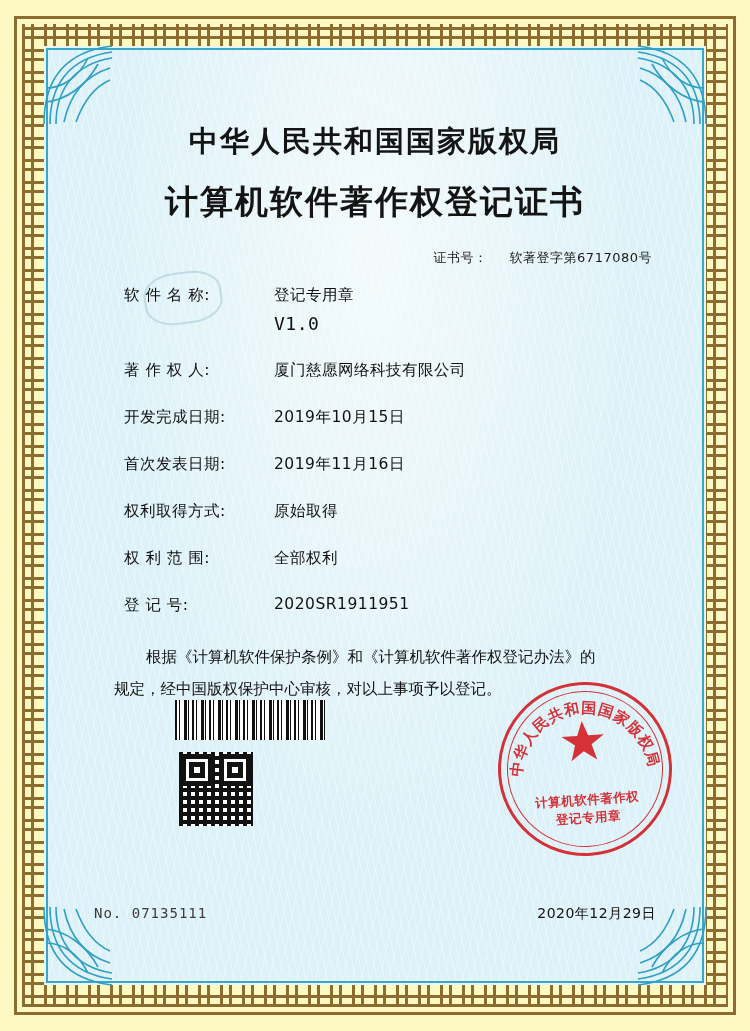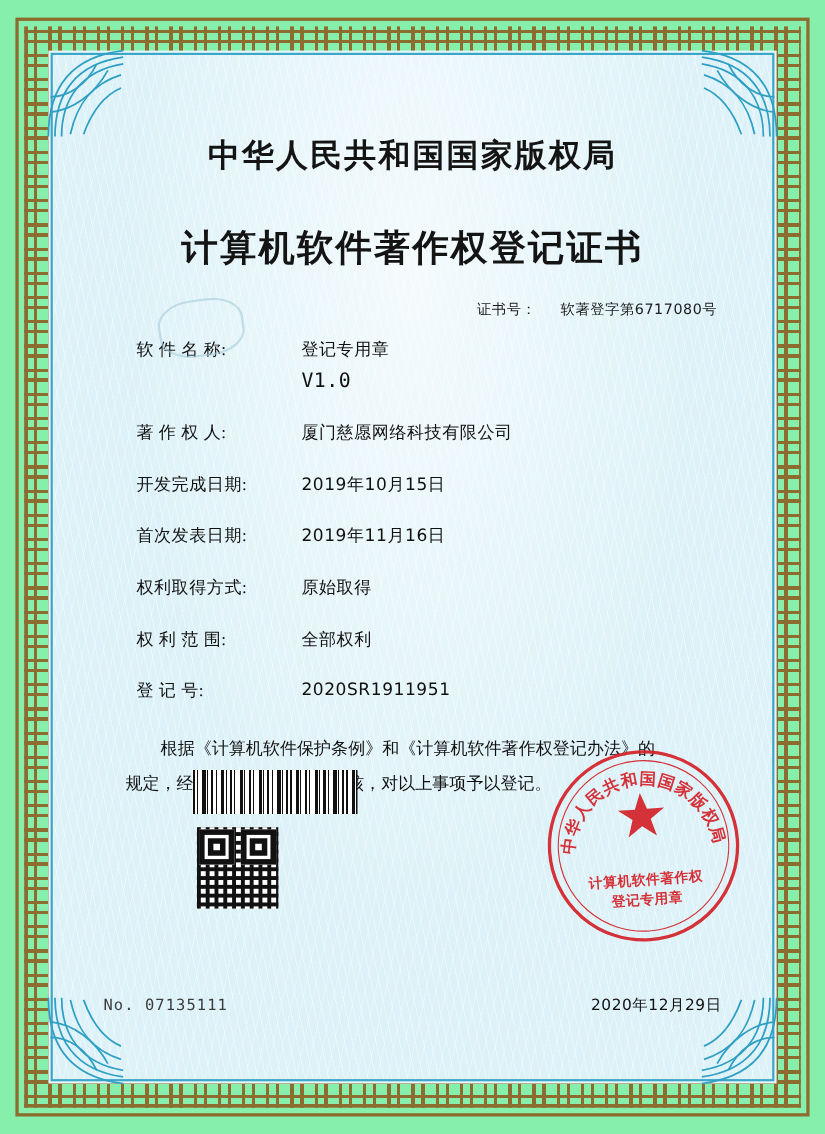--- a/index.html
+++ b/index.html
@@ -11,21 +11,21 @@
     width: 750px;
     height: 1031px;
     font-family: "DejaVu Sans", "Liberation Sans", sans-serif;
     overflow: hidden;
   }
 
   #certificate {
     position: relative;
     width: 750px;
     height: 1031px;
-    background: #86efac;
+    background: #fef9c3;
     box-sizing: border-box;
   }
 
   
   .frame-outer {
     position: absolute;
     left: 14px;
     top: 16px;
     right: 14px;
     bottom: 16px;
@@ -116,21 +116,21 @@
   .title-main {
     margin-top: 72px;
     text-align: center;
     font-family: "DejaVu Serif", "Liberation Serif", serif;
     font-weight: bold;
     font-size: 29px;
     letter-spacing: 2px;
     color: #141414;
   }
   .title-sub {
-    margin-top: 41px;
+    margin-top: 18px;
     text-align: center;
     font-family: "DejaVu Serif", "Liberation Serif", serif;
     font-weight: bold;
     font-size: 33px;
     letter-spacing: 2px;
     color: #141414;
   }
 
   .cert-no {
     margin-top: 24px;
@@ -151,21 +151,20 @@
     align-items: flex-start;
     margin-bottom: 26px;
     font-size: 15.5px;
     color: #111;
   }
   .field-label {
     width: 150px;
     flex: 0 0 150px;
     letter-spacing: 0.5px;
     white-space: nowrap;
-    font-family: Liberation Serif, serif;
   }
   .field-value {
     flex: 1 1 auto;
     letter-spacing: 0.5px;
   }
   .field-value .line2 {
     display: block;
     margin-top: 7px;
     font-family: "DejaVu Sans Mono", "Liberation Mono", monospace;
     font-size: 18px;

